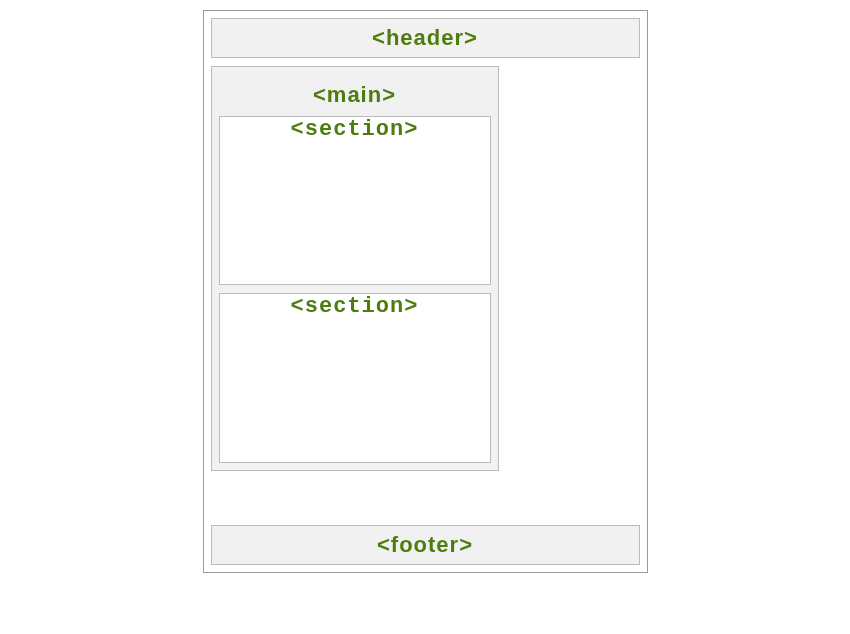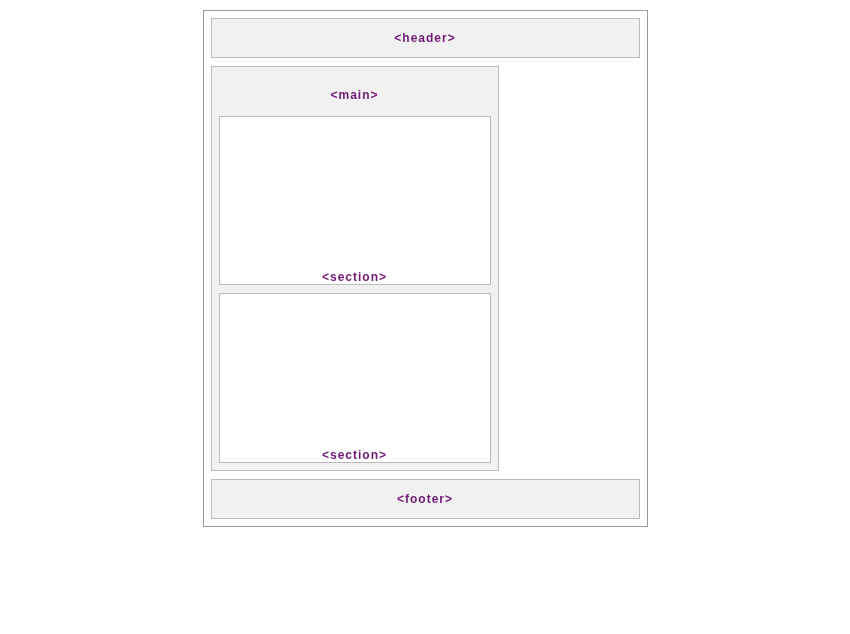--- a/index.html
+++ b/index.html
@@ -19,23 +19,23 @@
     }
     .container {
       width: 445px;
       border: 1px solid #999;
       padding: 7px;
       display: flex;
       flex-direction: column;
       gap: 8px;
     }
     .label {
-      color: #701a75;
+      color: #4d7c0f;
       font-weight: bold;
-      font-size: 12px;
+      font-size: 22px;
       letter-spacing: 1px;
     }
     .header-box {
       background: #f1f1f1;
       border: 1px solid #bbb;
       height: 40px;
       display: flex;
       justify-content: center;
       align-items: center;
     }
@@ -67,40 +67,42 @@
       align-items: center;
       justify-content: center;
     }
     .section-box {
       background: #ffffff;
       border: 1px solid #bbb;
       width: 272px;
       height: 170px;
       display: flex;
       justify-content: center;
-      align-items: flex-end;
+      align-items: flex-start;
+      font-family: Liberation Mono, monospace;
     }
     .section-gap {
       height: 8px;
     }
     .aside-box {
       background: #f1f1f1;
       border: 1px solid #bbb;
       flex: 1;
       display: flex;
       justify-content: center;
       align-items: center;
     }
     .footer-box {
       background: #f1f1f1;
       border: 1px solid #bbb;
       height: 40px;
       display: flex;
       justify-content: center;
       align-items: center;
+      margin-top: 46px;
     }
   </style>
 </head>
 <body>
 
 <div class="container">
   <div class="header-box">
     <span class="label">&lt;header&gt;</span>
   </div>
   <div class="middle">

